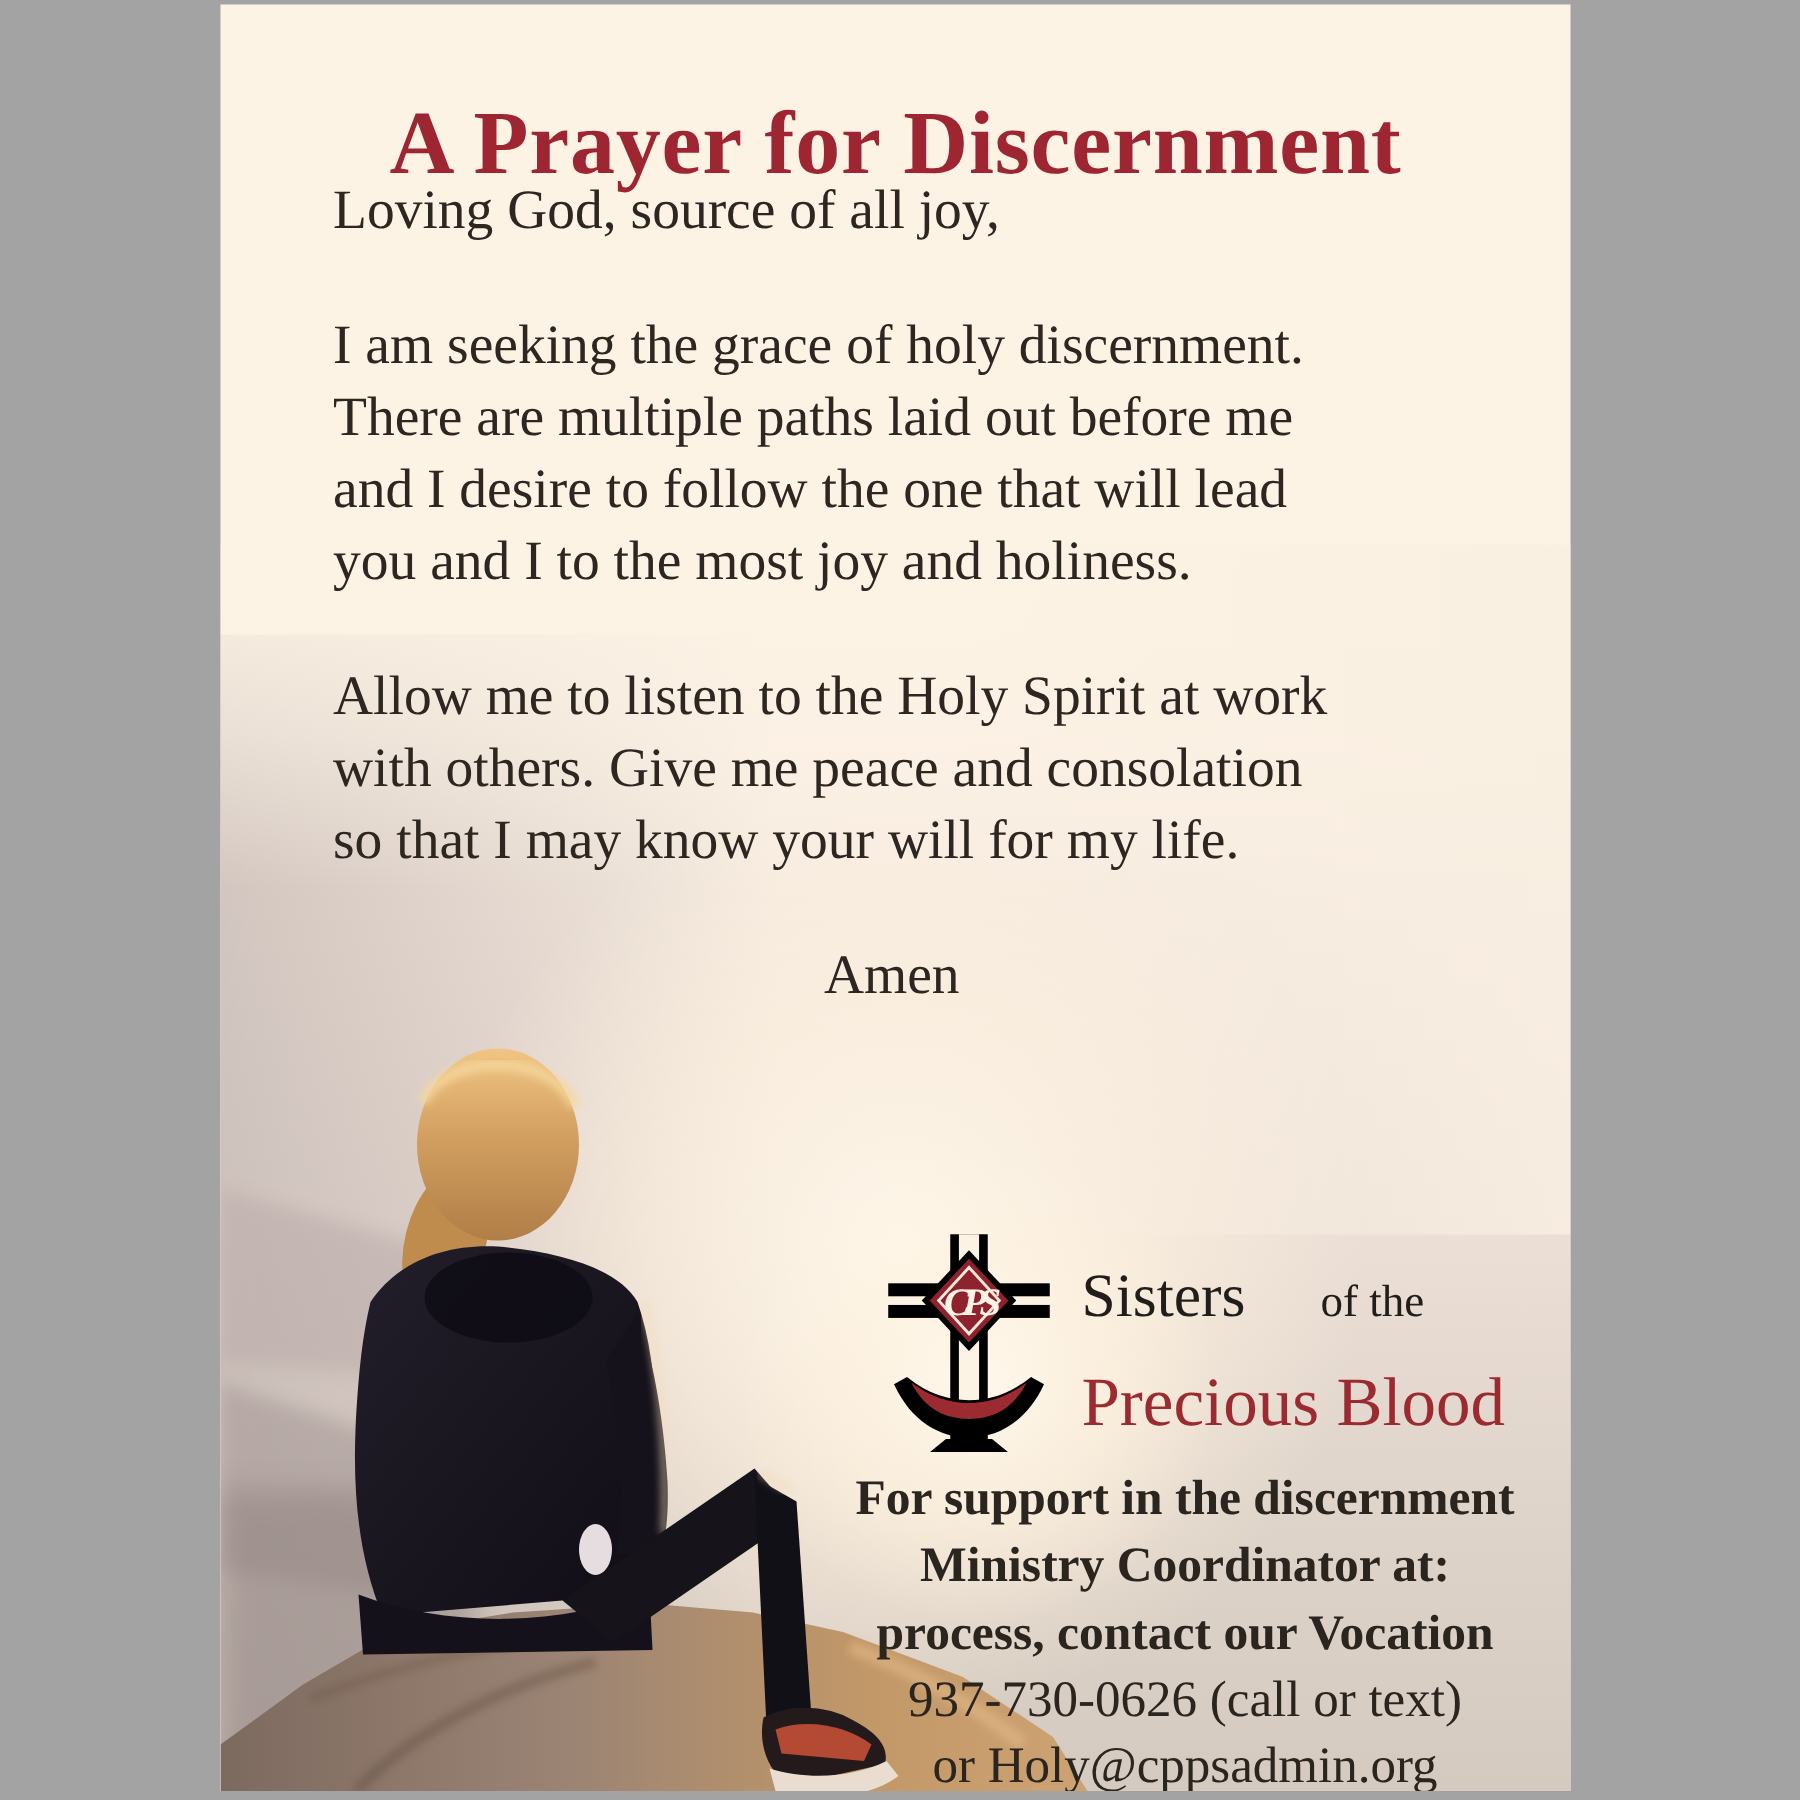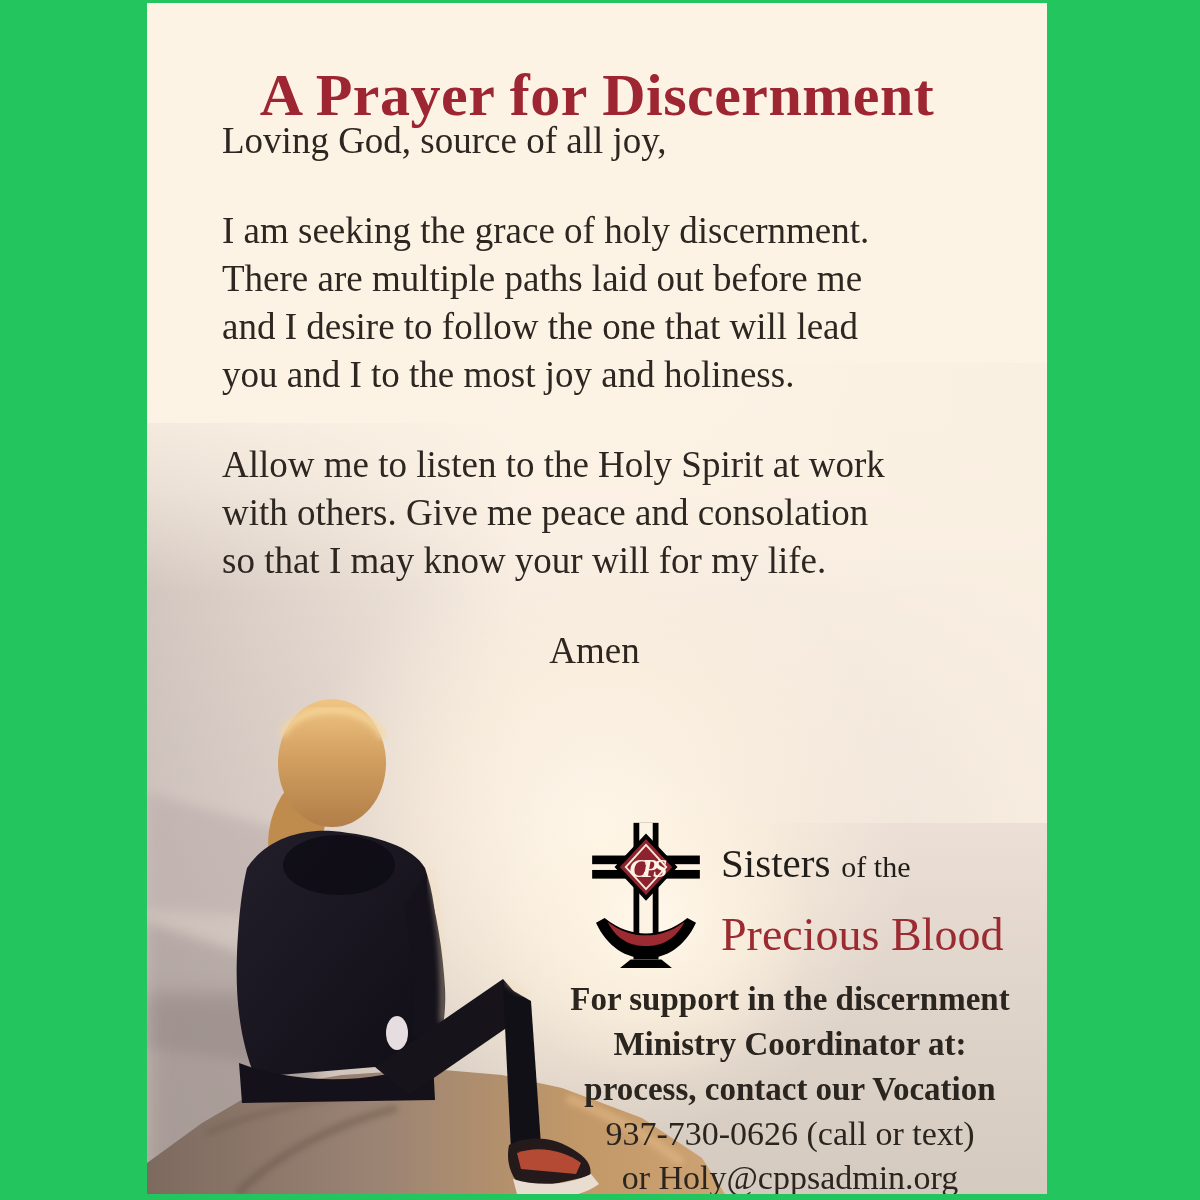--- a/index.html
+++ b/index.html
@@ -1,28 +1,28 @@
 <!DOCTYPE html>
 <html><head>
 <meta charset="utf-8">
 <style>
   html,body{margin:0;padding:0;background:#000;width:1200px;height:1200px;overflow:hidden;}
-  .stage{position:relative;width:1200px;height:1200px;background:#22c55e;font-family:"Liberation Serif","DejaVu Serif",serif;text-decoration:underline;}
+  .stage{position:relative;width:1200px;height:1200px;background:#a3a3a3;font-family:"Liberation Serif","DejaVu Serif",serif;text-decoration:underline;}
   .card{position:absolute;left:147px;top:3px;width:900px;height:1191px;background:#fdf3e5;overflow:hidden;}
   .photo{position:absolute;left:0;top:360px;width:900px;height:831px;z-index:1;}
   .page-title{position:absolute;left:0;top:18px;width:900px;text-align:center;z-index:3;
     font-size:60px;font-weight:700;color:#9e2532;letter-spacing:.5px;}
   .prayer{position:absolute;left:75px;top:114px;width:770px;z-index:3;color:#2d2621;
     font-size:37px;line-height:48px;}
   .para{margin:0 0 0 0;}
   .para + .para{margin-top:42px;}
   .amen{margin-top:42px;text-align:center;width:745px;}
   .logo{position:absolute;left:440px;top:816px;z-index:3;display:flex;align-items:flex-start;}
   .logo-text{margin-left:16px;padding-top:20px;color:#211d1a;}
-  .logo-line1{display:flex;align-items:baseline;}
+  .logo-line1{display:flex;align-items:baseline;gap:39px;}
   .org-big{font-size:41px;}
   .org-small{font-size:30px;margin-left:11px;}
   .org-red{font-size:46px;color:#9c2a31;margin-top:21px;}
   .contact{position:absolute;left:353px;top:974px;width:580px;text-align:center;z-index:3;color:#2b2520;}
   .contact .b{font-weight:700;font-size:33px;line-height:45px;}
   .contact .r{font-size:34px;line-height:44px;}
 </style>
 </head>
 <body>
 

